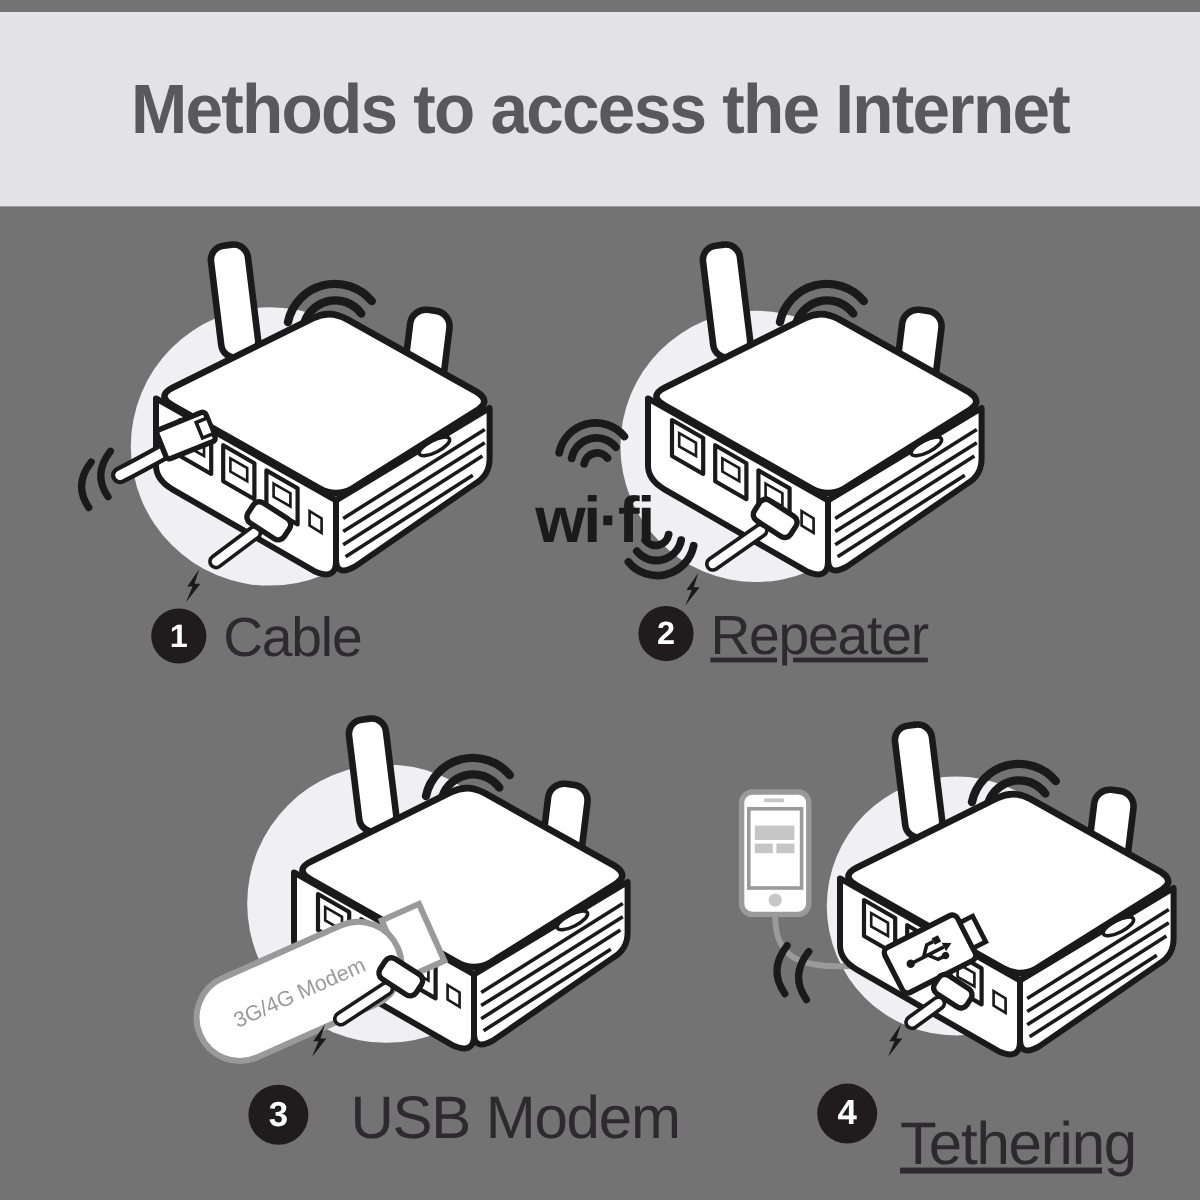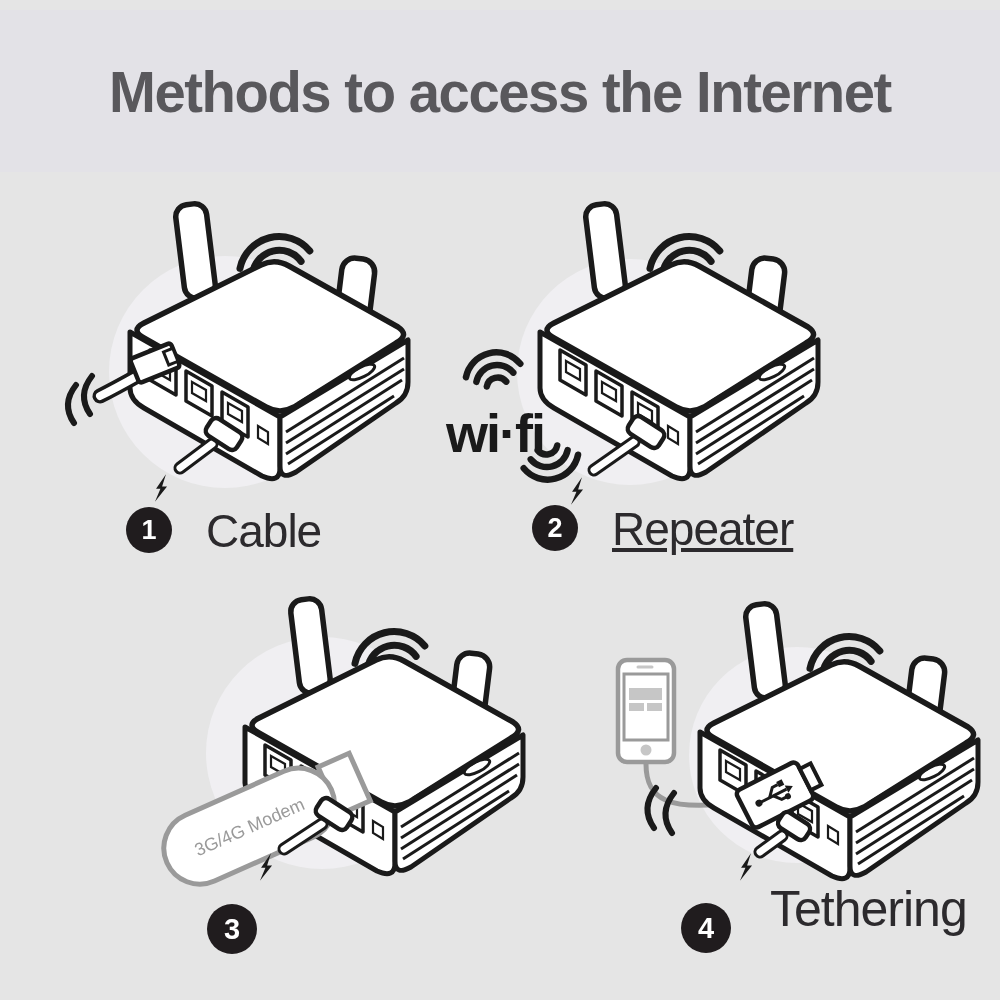--- a/index.html
+++ b/index.html
@@ -1,48 +1,48 @@
 <!DOCTYPE html>
 <html><head>
 <meta charset="utf-8">
 <style>
   html,body{margin:0;padding:0;background:#fff;}
   .canvas{
-    position:relative;width:1000px;height:1000px;background:#e5e5e5;
+    position:relative;width:1000px;height:1000px;background:#737373;
     overflow:hidden;font-family:"Liberation Sans", sans-serif;text-align:right;
   }
   .banner{
     position:absolute;left:0;top:10px;width:1000px;height:162px;
     background:#e3e2e7;display:flex;align-items:center;justify-content:center;
   }
   .banner h1{
     margin:0;font-size:58px;font-weight:bold;color:#59585c;
     letter-spacing:-1.5px;transform:scaleX(0.97);white-space:nowrap;
   }
   .art{position:absolute;left:0;top:0;}
   .badge{
     position:absolute;border-radius:50%;background:#201c1e;color:#ffffff;
     display:flex;align-items:center;justify-content:center;font-weight:bold;
   }
   .badge.r1{width:46px;height:46px;font-size:27px;}
   .badge.r2{width:50px;height:50px;font-size:29px;}
   .method-label{
     position:absolute;color:#2c2a2d;font-weight:300;letter-spacing:-1px;
-    white-space:nowrap;line-height:1;margin-left:20px;
+    white-space:nowrap;line-height:1;
   }
   .method-label.r1{font-size:46px;}
   .method-label.r2{font-size:50px;}
   #b1{left:126px;top:507px;}
   #b2{left:532px;top:505px;}
   #b3{left:207px;top:904px;}
   #b4{left:681px;top:903px;}
   #l1{left:186px;top:508px;}
   #l2{left:592px;top:506px;text-decoration:underline;}
   #l3{left:292px;top:906px;}
-  #l4{left:750px;top:884px;}
+  #l4{left:750px;top:928px;text-decoration:underline;}
 </style>
 </head>
 <body>
 
 <div class="canvas">
 
   <div class="banner">
     <h1>Methods to access the Internet</h1>
   </div>
 
@@ -203,17 +203,18 @@
     </g>
   </svg>
 
   <div id="b1" class="badge r1">1</div>
   <div id="l1" class="method-label r1">Cable</div>
 
   <div id="b2" class="badge r1">2</div>
   <div id="l2" class="method-label r1">Repeater</div>
 
   <div id="b3" class="badge r2">3</div>
+  <div id="l3" class="method-label r2">USB Modem</div>
 
   <div id="b4" class="badge r2">4</div>
   <div id="l4" class="method-label r2">Tethering</div>
 
 </div>
 
 </body></html>

